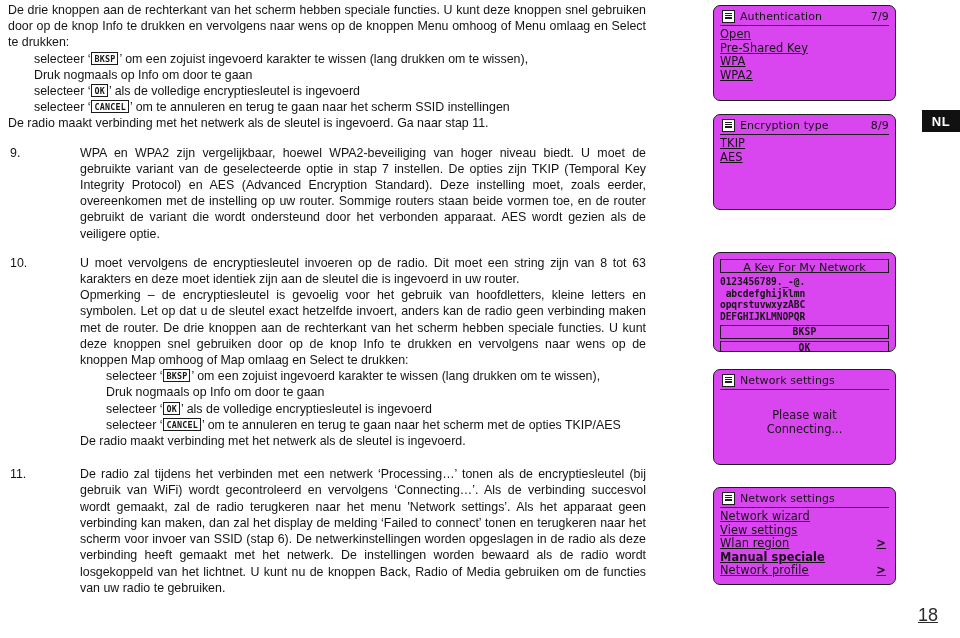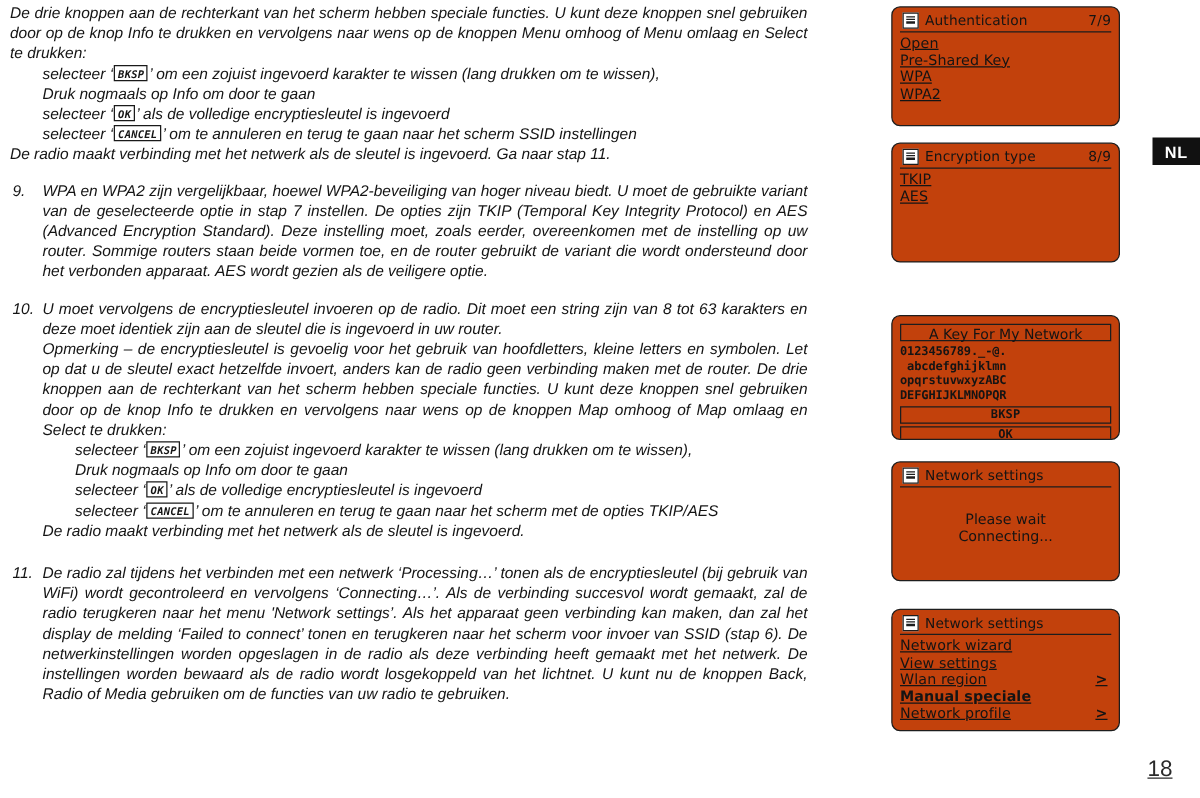--- a/index.html
+++ b/index.html
@@ -19,21 +19,20 @@
 
   
   #text-column {
     position: absolute;
     left: 0px;
     top: 0px;
     width: 660px;
     height: 638px;
     box-sizing: border-box;
     padding: 2px 14px 0 8px;
-    font-style: italic;
   }
 
   .para {
     display: flex;
     align-items: flex-start;
     font-size: 12.4px;
     line-height: 16.2px;
     text-align: justify;
     margin-bottom: 0px;
   }
@@ -41,20 +40,21 @@
     flex: 0 0 24px;
     text-align: left;
     padding-left: 2px;
     font-size: 12.4px;
     line-height: 16.2px;
   }
   .para .body {
     flex: 1 1 auto;
     text-align: justify;
     text-justify: inter-word;
+    margin-left: 46px;
   }
 
   .block-top {
     font-size: 12.4px;
     line-height: 16.2px;
     text-align: justify;
     text-justify: inter-word;
   }
 
   .indent1 { padding-left: 26px; display: block; text-align: left; }
@@ -105,21 +105,21 @@
   }
 
   
   .lcd {
     position: absolute;
     left: 713px;
     width: 183px;
     box-sizing: border-box;
     border: 1.4px solid #1d1d1d;
     border-radius: 7px;
-    background: #c2410c;
+    background: #d946ef;
     font-family: "DejaVu Sans", sans-serif;
     padding: 4px 6px 4px 6px;
     overflow: hidden;
   }
   .lcd-header {
     display: flex;
     align-items: center;
     font-size: 11px;
     line-height: 13px;
     border-bottom: 1.6px solid #1d1d1d;

